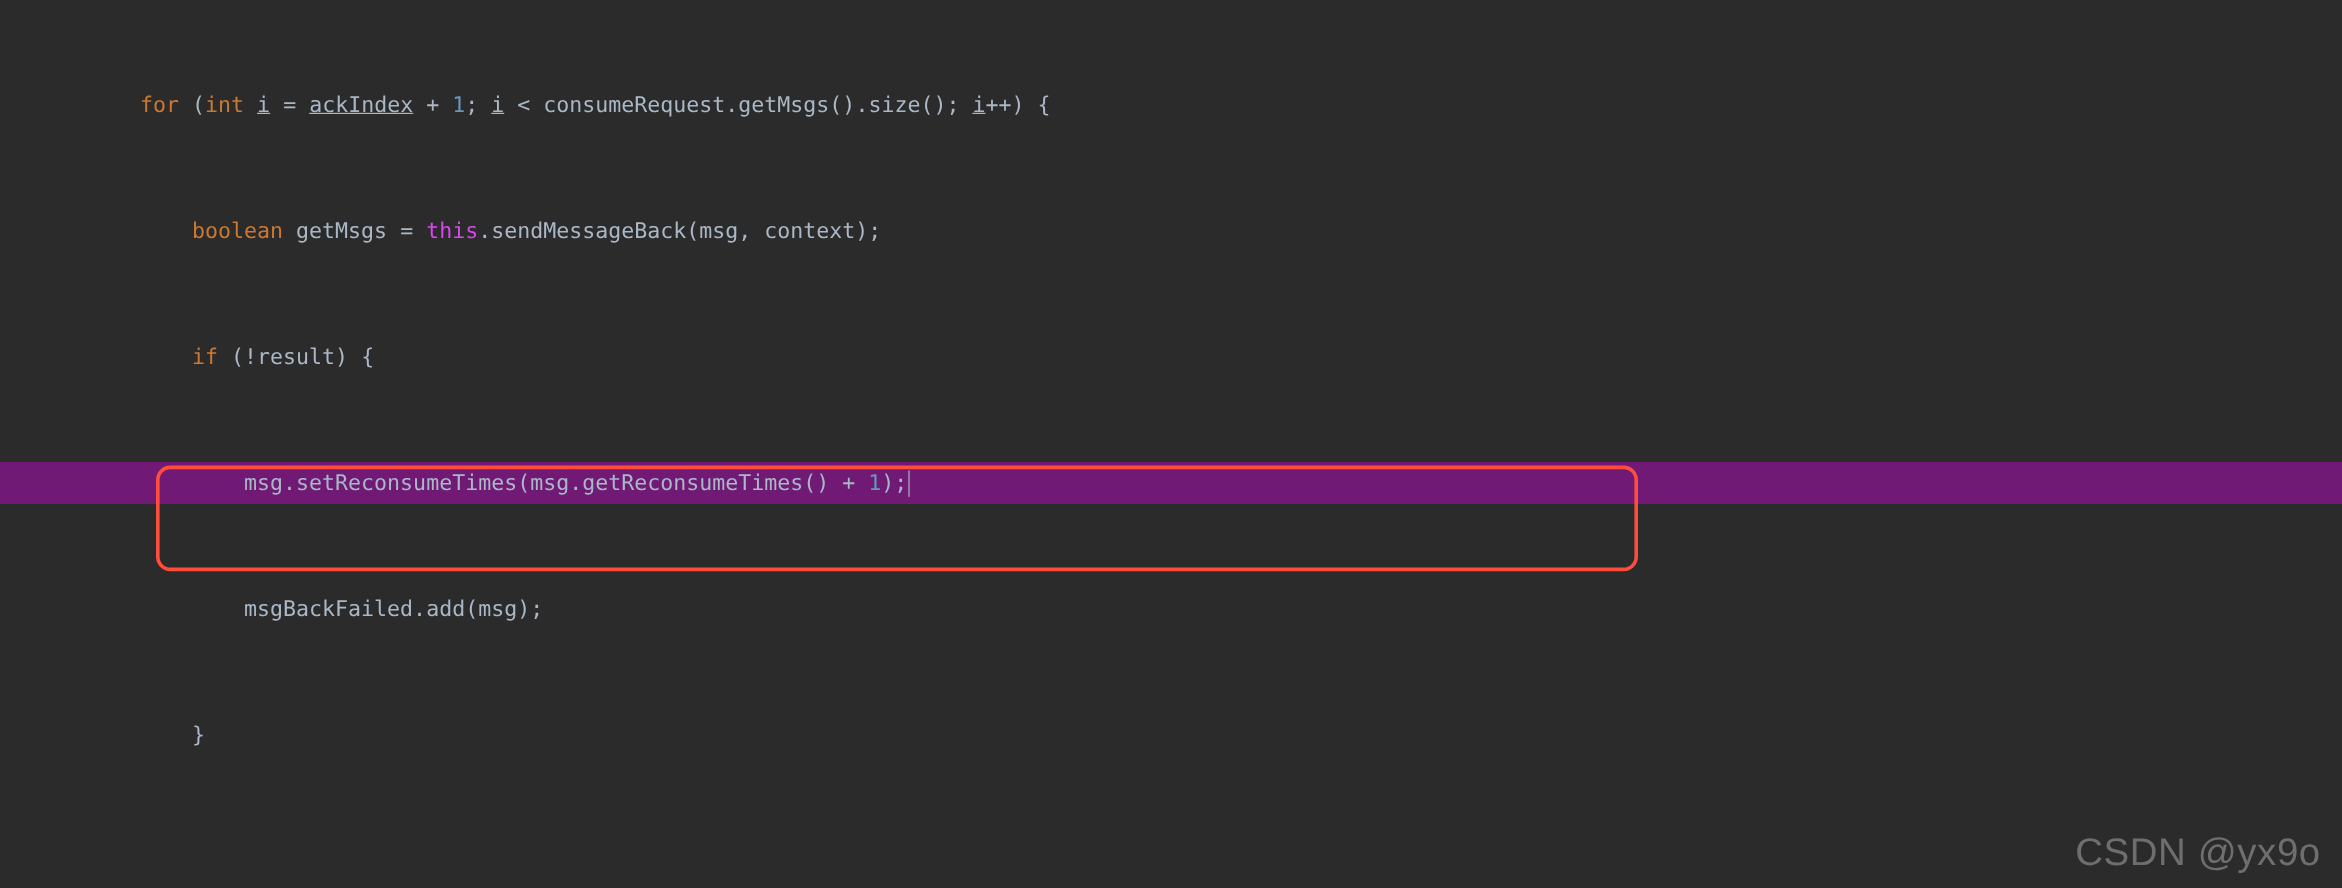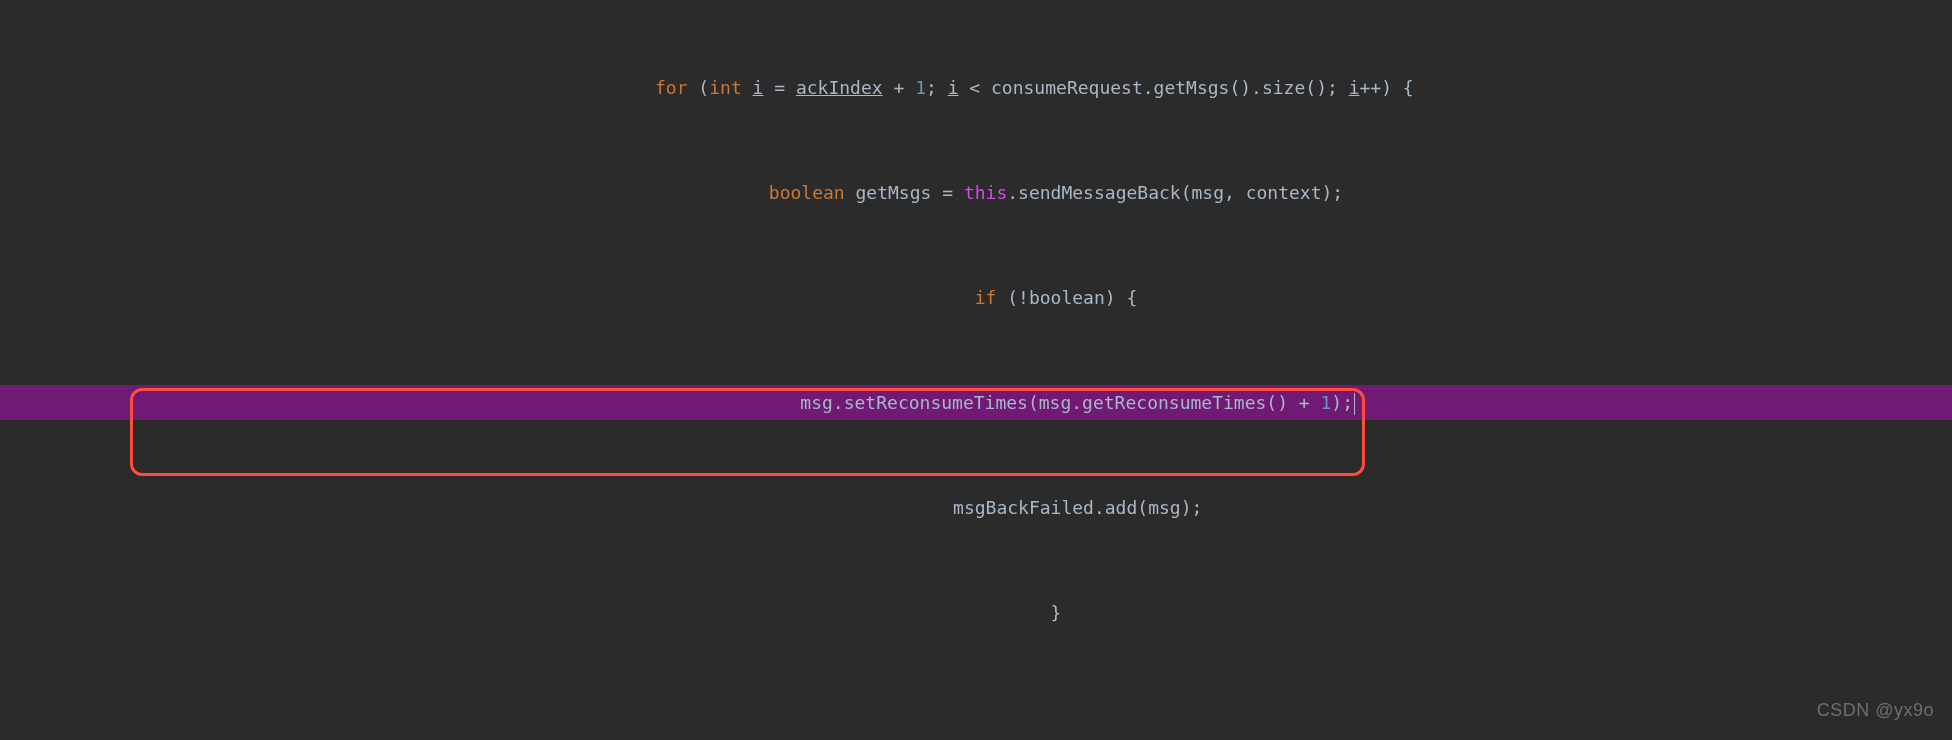--- a/index.html
+++ b/index.html
@@ -16,21 +16,20 @@
     }
     .code-area {
       padding: 0;
       white-space: pre;
       position: relative;
     }
     .line {
       height: 35px;
       padding-left: 30px;
       position: relative;
-      text-align: center;
     }
     .line.highlighted {
       background: #701a75;
     }
     .kw { color: #cc7832; }
     .kw-type { color: #cc7832; }
     .underline { text-decoration: underline; text-decoration-color: #a9b7c6; }
     .num { color: #6897bb; }
     .this-kw { color: #d946ef; }
     .cursor {
@@ -45,33 +44,33 @@
       position: absolute;
       border: 3px solid #ff4d3d;
       border-radius: 12px;
       pointer-events: none;
     }
     .watermark {
       position: absolute;
       right: 18px;
       bottom: 12px;
       color: #7a7a7a;
-      font-size: 18px;
+      font-size: 32px;
       font-family: Arial, sans-serif;
       opacity: 0.85;
       letter-spacing: 0.5px;
     }
   </style>
 </head>
 <body>
 
 <div class="code-area">
   <div class="line">        <span class="kw">for</span> (<span class="kw-type">int</span> <span class="underline">i</span><span> = </span><span class="underline">ackIndex</span><span> + </span><span class="num">1</span><span>; </span><span class="underline">i</span><span> &lt; consumeRequest.getMsgs().size(); </span><span class="underline">i</span><span>++) {</span></div>
   <div class="line"><span>            </span><span class="kw-type">boolean</span><span> getMsgs = </span><span class="this-kw">this</span><span>.sendMessageBack(msg, context);</span></div>
-  <div class="line"><span>            </span><span class="kw">if</span><span> (!boolean) {</span></div>
+  <div class="line"><span>            </span><span class="kw">if</span><span> (!result) {</span></div>
   <div class="line highlighted"><span>                </span><span>msg.setReconsumeTimes(msg.getReconsumeTimes() + </span><span class="num">1</span><span>);</span><span class="cursor"></span></div>
   <div class="line"><span>                </span><span>msgBackFailed.add(msg);</span></div>
   <div class="line"><span>            </span><span>}</span></div>
   
   
   
   
   
   
   

